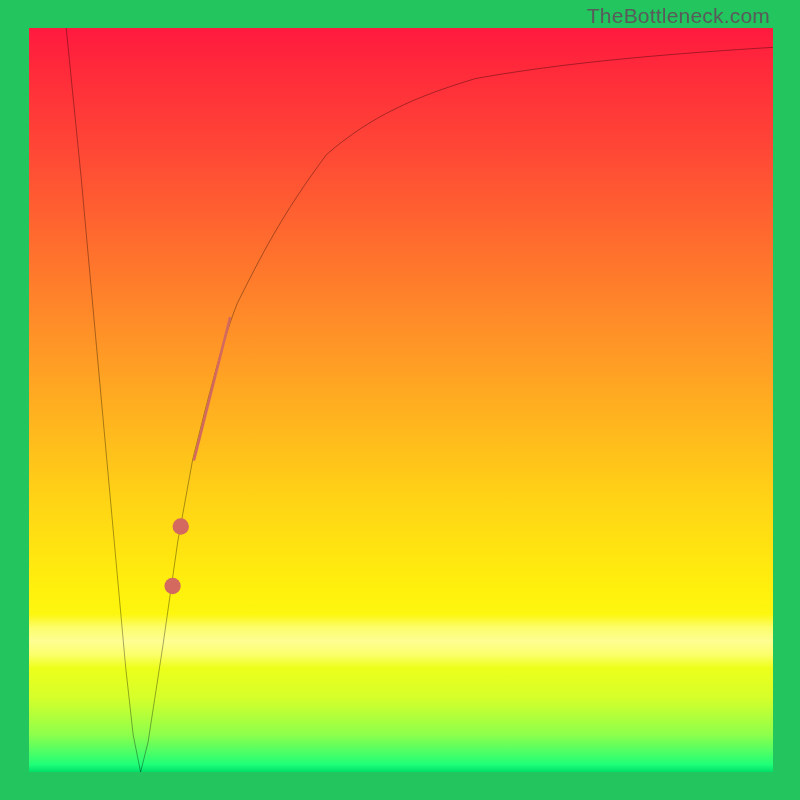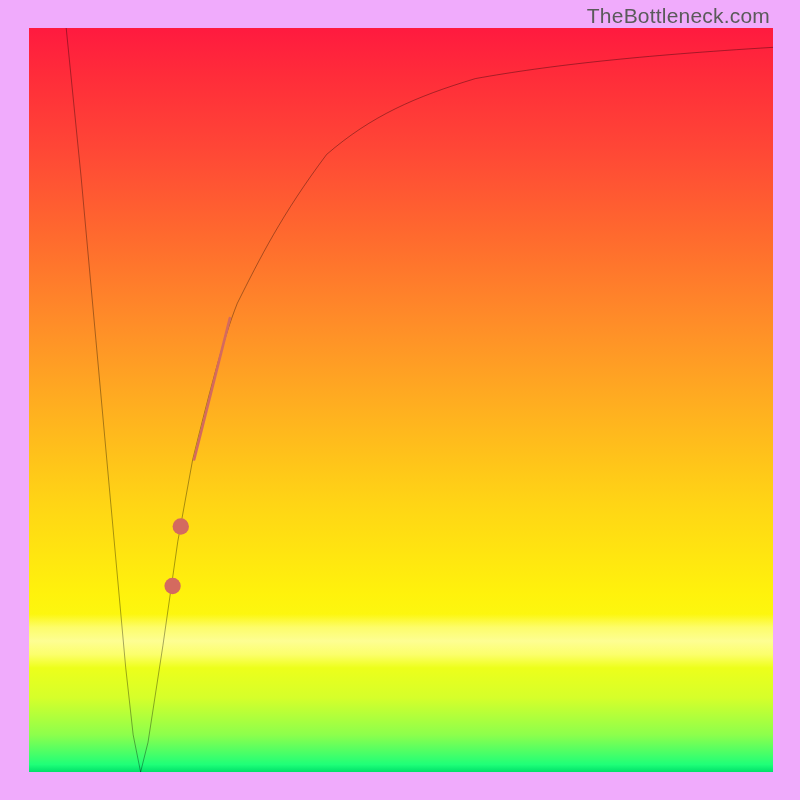--- a/index.html
+++ b/index.html
@@ -8,21 +8,21 @@
     width: 800px;
     height: 800px;
     overflow: hidden;
     background: #000;
     font-family: Arial, Helvetica, sans-serif;
   }
   .frame {
     position: relative;
     width: 800px;
     height: 800px;
-    background: #f0abfc;
+    background: #22c55e;
   }
   .plot-area {
     position: absolute;
     left: 29px;
     top: 28px;
     width: 744px;
     height: 744px;
     
     background: linear-gradient(to bottom,
       #ff1a3f 0%,

